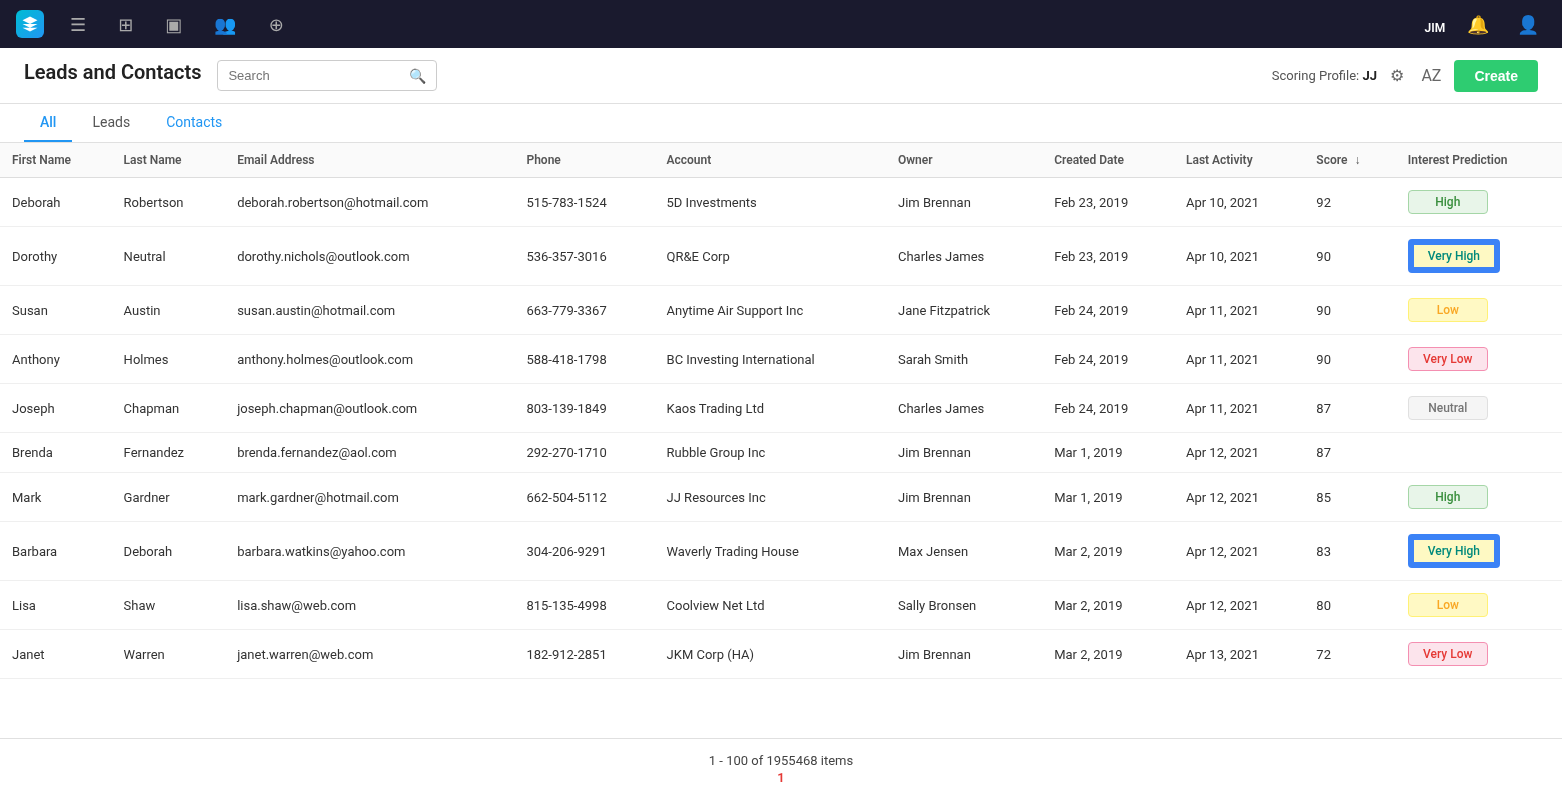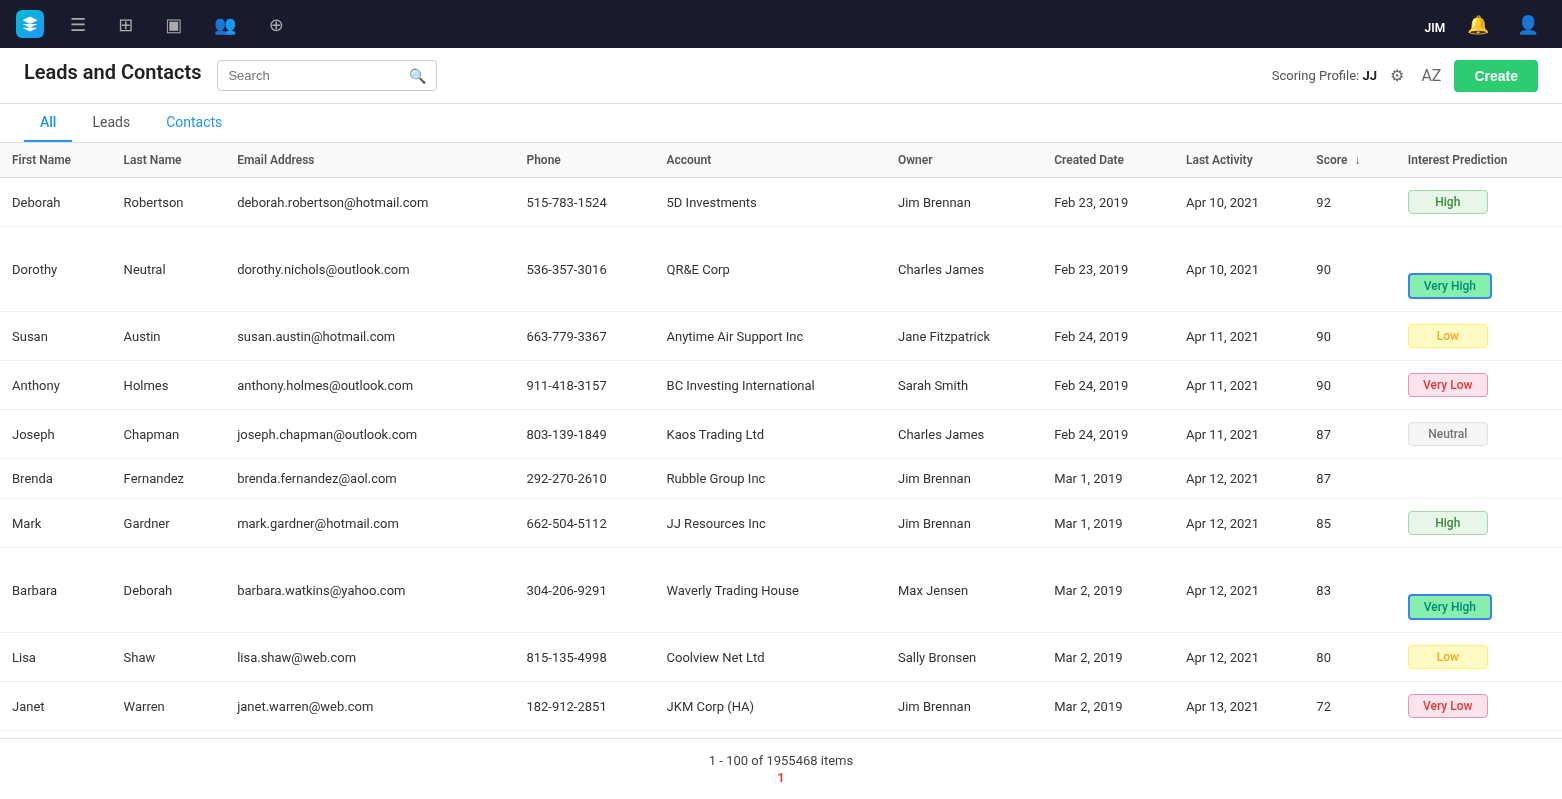--- a/index.html
+++ b/index.html
@@ -110,21 +110,21 @@
     .badge {
       display: inline-block;
       padding: 4px 14px;
       border-radius: 4px;
       font-size: 12px;
       font-weight: 500;
       text-align: center;
       min-width: 80px;
     }
     .badge-high { background: #e8f5e9; color: #388e3c; border: 1px solid #a5d6a7; }
-    .badge-very-high { background: #86efac; color: #00897b; border: 2px solid #3b82f6; margin-top: 34px; }
+    .badge-very-high { background: #fef9c3; color: #00897b; border: 6px solid #3b82f6; }
     .badge-low { background: #fff9c4; color: #f9a825; border: 1px solid #fff176; }
     .badge-very-low { background: #fce4ec; color: #e53935; border: 1px solid #f48fb1; }
     .badge-neutral { background: #f5f5f5; color: #757575; border: 1px solid #e0e0e0; }
 
     .sort-icon { margin-left: 4px; color: #555; }
 
     
     .footer {
       background: white;
       border-top: 1px solid #e0e0e0;
@@ -241,21 +241,21 @@
     <td>Apr 11, 2021</td>
     <td>90</td>
     <td>
       <span class="badge badge-low">Low</span>
     </td>
   </tr>
             <tr>
     <td>Anthony</td>
     <td>Holmes</td>
     <td>anthony.holmes@outlook.com</td>
-    <td>911-418-3157</td>
+    <td>588-418-1798</td>
     <td>BC Investing International</td>
     <td>Sarah Smith</td>
     <td>Feb 24, 2019</td>
     <td>Apr 11, 2021</td>
     <td>90</td>
     <td>
       <span class="badge badge-very-low">Very Low</span>
     </td>
   </tr>
             <tr>
@@ -269,21 +269,21 @@
     <td>Apr 11, 2021</td>
     <td>87</td>
     <td>
       <span class="badge badge-neutral">Neutral</span>
     </td>
   </tr>
             <tr>
     <td>Brenda</td>
     <td>Fernandez</td>
     <td>brenda.fernandez@aol.com</td>
-    <td>292-270-2610</td>
+    <td>292-270-1710</td>
     <td>Rubble Group Inc</td>
     <td>Jim Brennan</td>
     <td>Mar 1, 2019</td>
     <td>Apr 12, 2021</td>
     <td>87</td>
     <td>
       
     </td>
   </tr>
             <tr>

